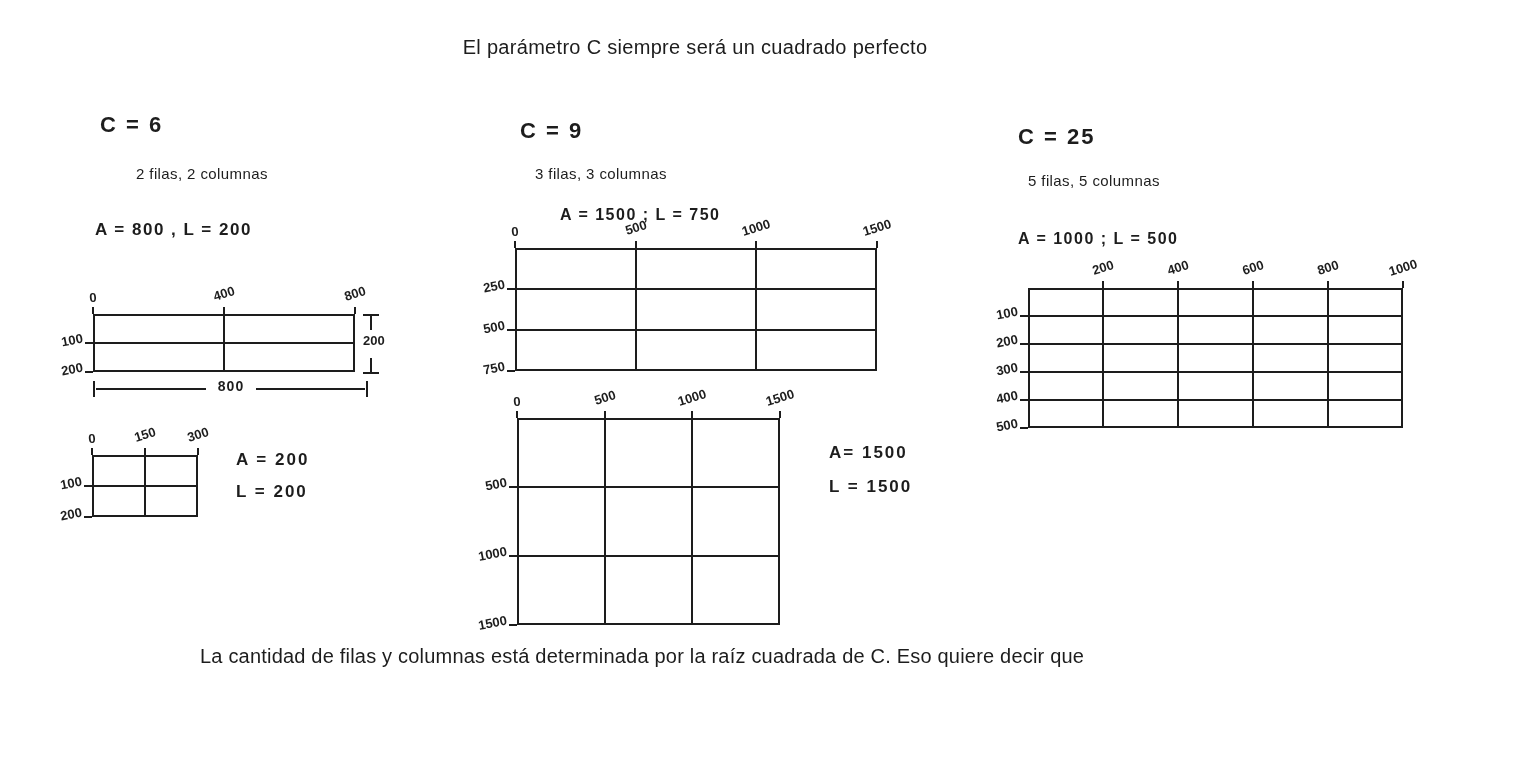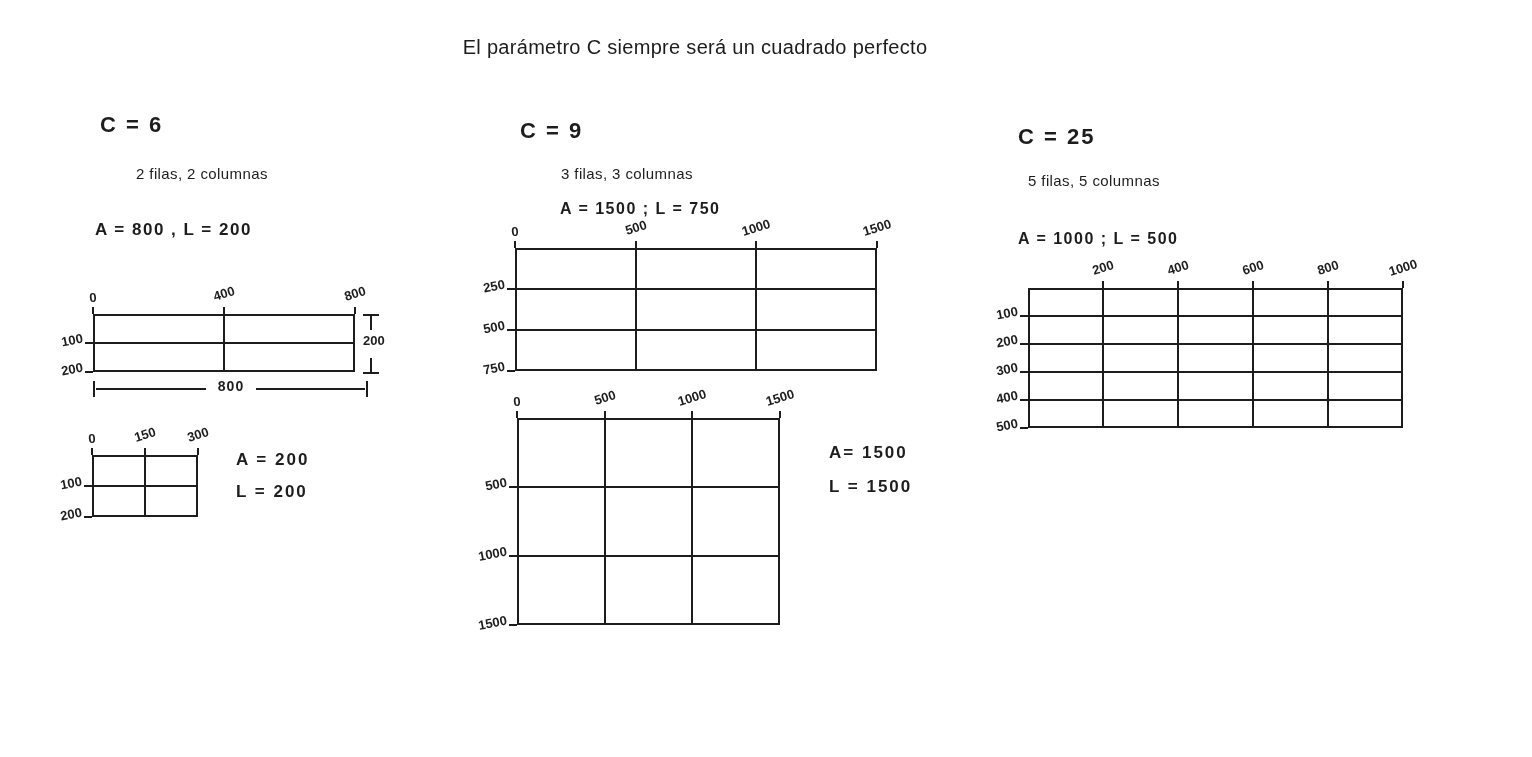--- a/index.html
+++ b/index.html
@@ -100,22 +100,22 @@
       <div class="xlab" style="left: calc(100% - 17px);">300</div>
       <div class="ytick" style="top: calc(50% - 1px);"></div>
       <div class="ylab" style="top: calc(50% - 9px);">100</div>
       <div class="ytick" style="top: calc(100% - 1px);"></div>
       <div class="ylab" style="top: calc(100% - 9px);">200</div>
     </div>
   <div class="sidelab" style="left:236px;top:450px">A = 200</div>
   <div class="sidelab" style="left:236px;top:482px">L = 200</div>
 
   <div class="heading" style="left:520px;top:118px">C = 9</div>
-  <div class="subheading" style="left:561px;top:165px">3 filas, 3 columnas</div>
-  <div class="params" style="left:560px;top:200px;font-size:16px">A = 1500 ;   L = 750</div>
+  <div class="subheading" style="left:535px;top:165px">3 filas, 3 columnas</div>
+  <div class="params" style="left:560px;top:206px;font-size:16px">A = 1500 ;   L = 750</div>
 
   <div class="grid" style="left:515px;top:248px;width:362px;height:123px">
       <div class="gbox"></div>
       <div class="vline" style="left: calc(33.3333% - 1px);"></div>
       <div class="vline" style="left: calc(66.6667% - 1px);"></div>
       <div class="hline" style="top: calc(33.3333% - 1px);"></div>
       <div class="hline" style="top: calc(66.6667% - 1px);"></div>
       <div class="xtick" style="left: calc(0% - 1px);"></div>
       <div class="xlab zero" style="left: calc(0% - 17px);">0</div>
       <div class="xtick" style="left: calc(33.33% - 1px);"></div>
@@ -185,14 +185,15 @@
       <div class="ytick" style="top: calc(40% - 1px);"></div>
       <div class="ylab" style="top: calc(40% - 9px);">200</div>
       <div class="ytick" style="top: calc(60% - 1px);"></div>
       <div class="ylab" style="top: calc(60% - 9px);">300</div>
       <div class="ytick" style="top: calc(80% - 1px);"></div>
       <div class="ylab" style="top: calc(80% - 9px);">400</div>
       <div class="ytick" style="top: calc(100% - 1px);"></div>
       <div class="ylab" style="top: calc(100% - 9px);">500</div>
     </div>
 
+  <div class="footer-line" style="top:645px">La cantidad de filas y columnas está determinada por la raíz cuadrada de C. Eso quiere decir que</div>
 
 </div>
 
 </body></html>

